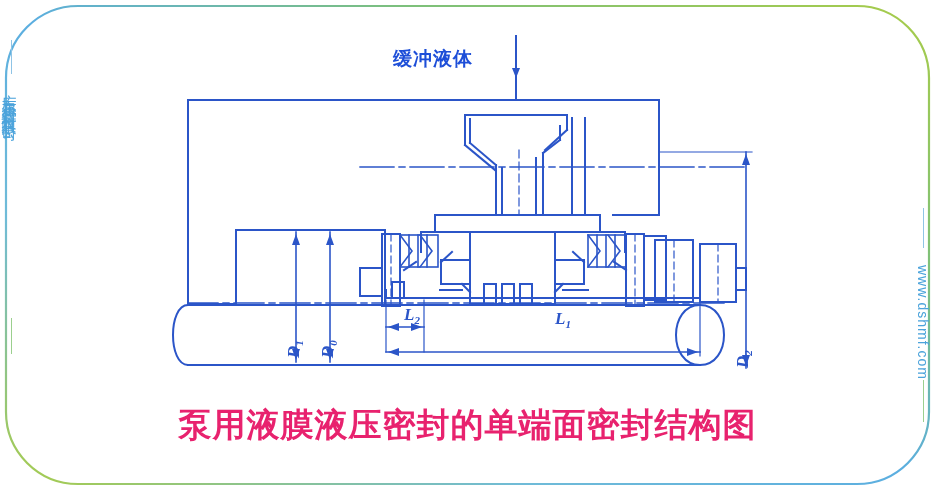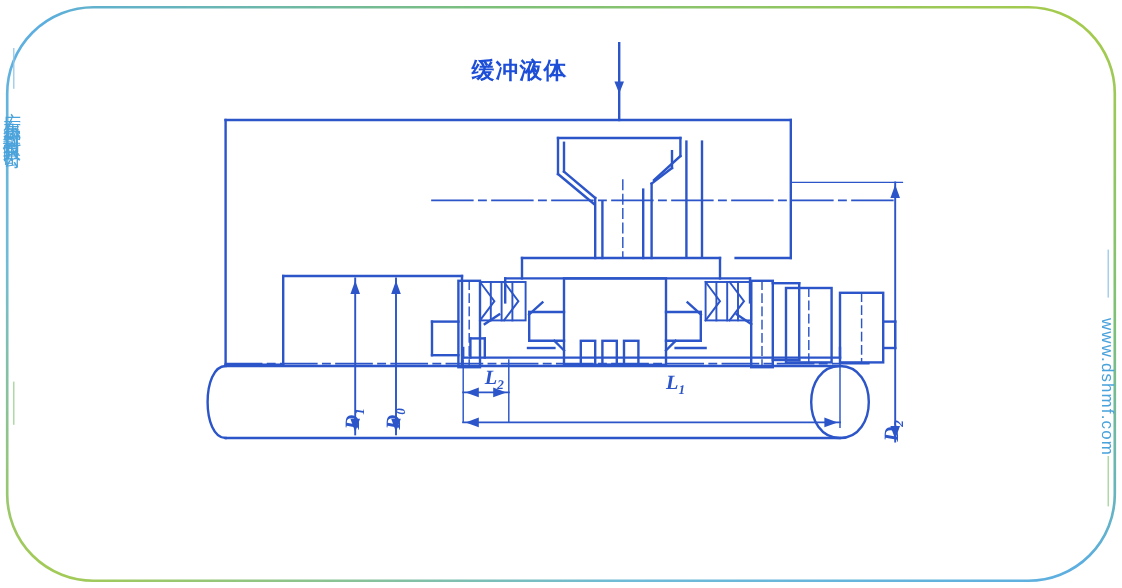--- a/index.html
+++ b/index.html
@@ -388,14 +388,15 @@
     <div class="lbl" style="left:519px; top:309px;margin-left:36px;">
       <span>L</span><sub>1</sub>
     </div>
 
     <div class="lbl" style="left:404px; top:305px;">
       <span>L</span><sub>2</sub>
     </div>
 
   </div>
 
+  <div id="diagram-title">泵用液膜液压密封的单端面密封结构图</div>
 
 </div>
 
 </body></html>

